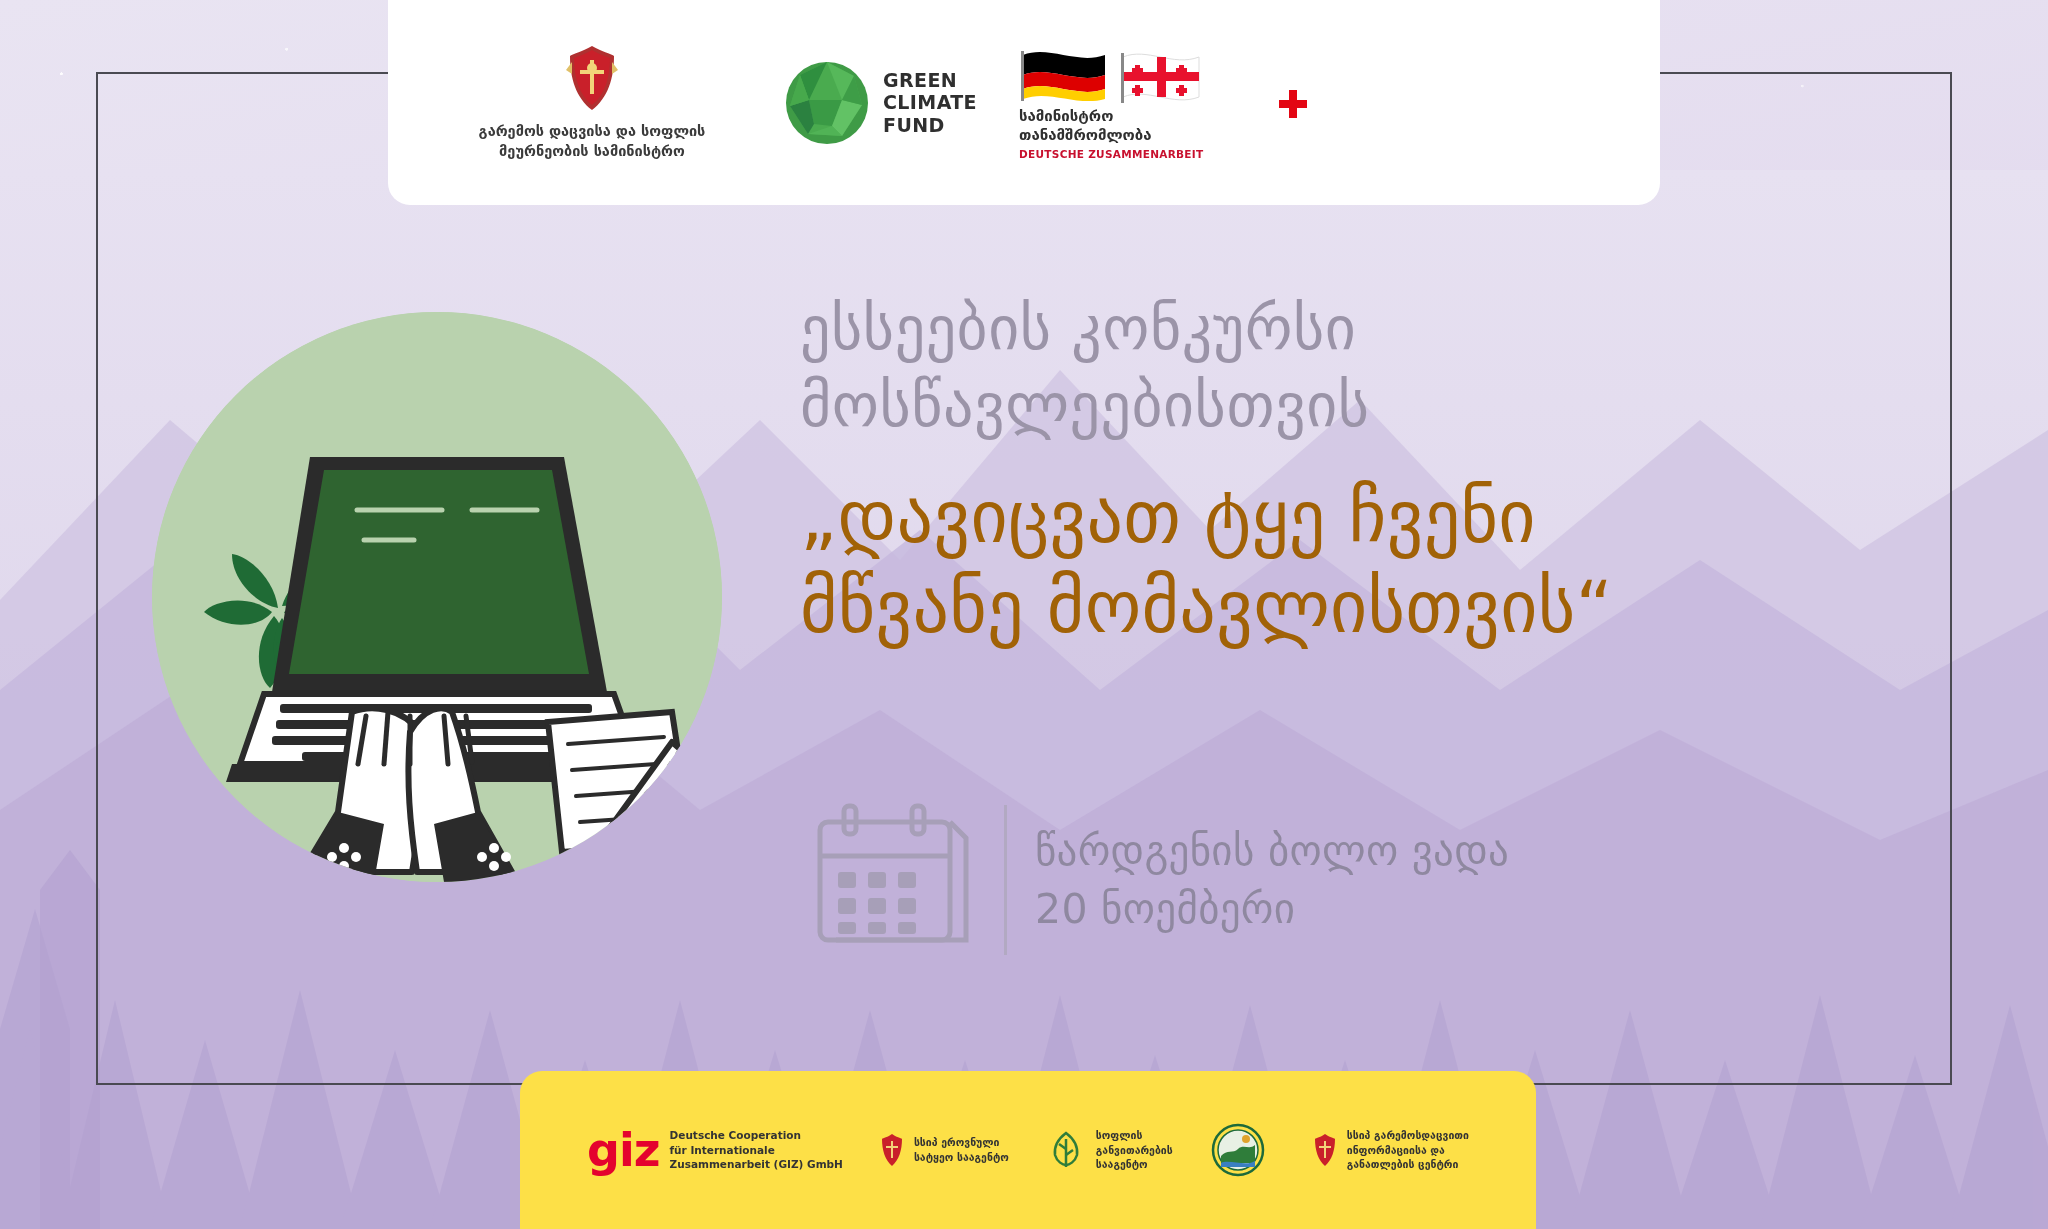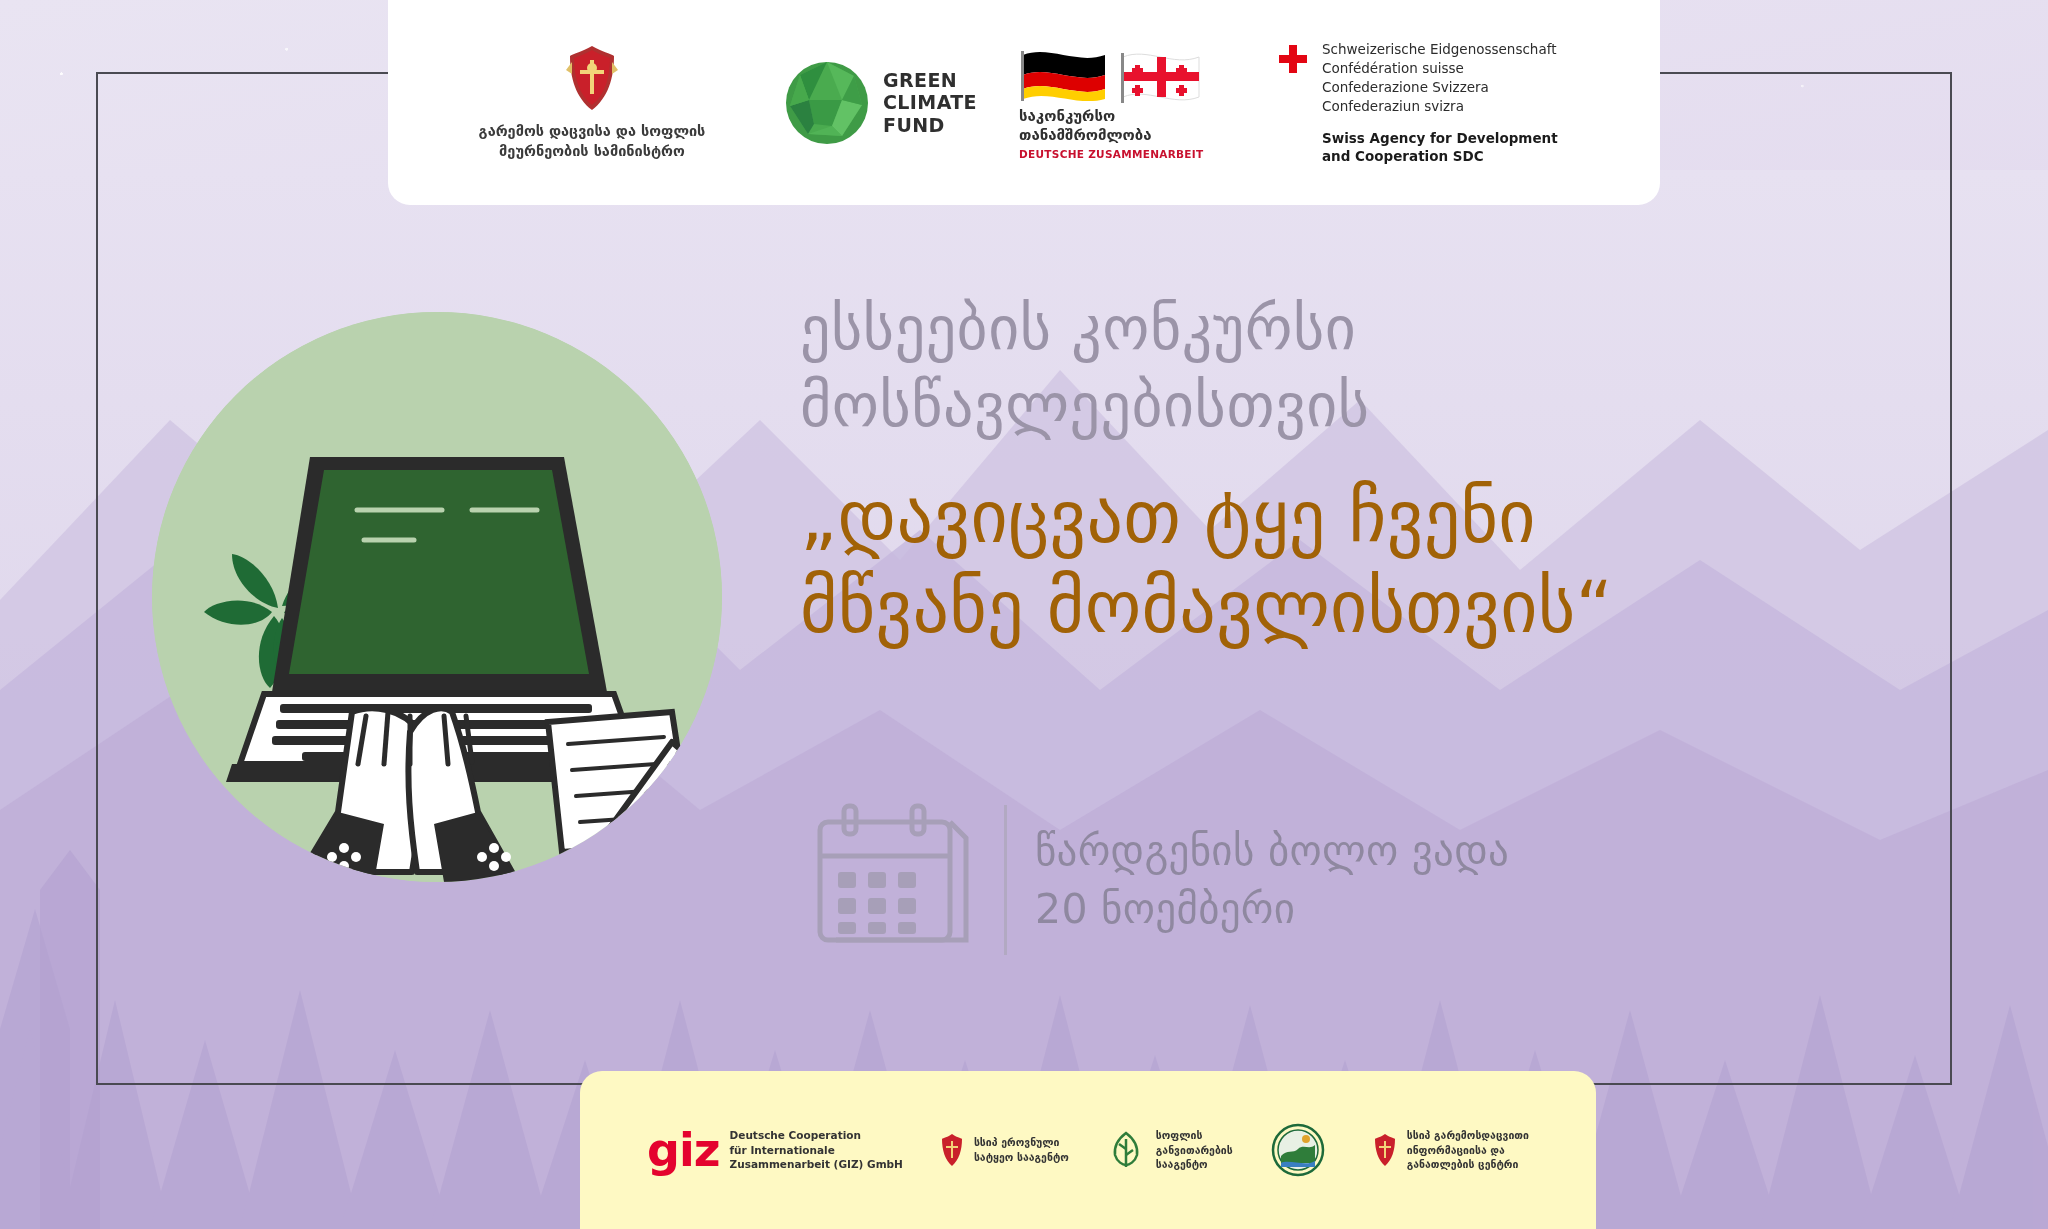--- a/index.html
+++ b/index.html
@@ -122,22 +122,22 @@
   }
   .cal-icon { width: 170px; height: 160px; flex: none; }
   .deadline-divider { width: 3px; height: 150px; background: #b2a9c2; }
   .deadline-text {
     font-size: 41px; color: #8f88a0; line-height: 1.42; letter-spacing: .3px;
   }
 
   
   .logo-bar-bottom {
     position: absolute;
-    left: 580px; bottom: 0; width: 1016px; height: 158px;
-    background: #fef9c3;
+    left: 520px; bottom: 0; width: 1016px; height: 158px;
+    background: #fde047;
     border-radius: 22px 22px 0 0;
     display: flex; align-items: center; justify-content: center;
     gap: 36px; padding: 0 40px;
   }
   .giz { display: flex; align-items: center; gap: 10px; }
   .giz-mark { font-size: 46px; font-weight: bold; color: #e4032e; letter-spacing: -1px; line-height: 1; }
   .giz-text { font-size: 10.5px; color: #333; line-height: 1.42; font-weight: bold; }
   .bl-item { display: flex; align-items: center; gap: 9px; max-width: 230px; }
   .bl-caption { font-size: 10.5px; font-weight: bold; color: #333; line-height: 1.4; }
   .crest { width: 26px; height: 34px; flex: none; }
@@ -252,40 +252,28 @@
         <rect x="138" y="12" width="9" height="40"></rect>
         <rect x="104" y="27" width="76" height="9"></rect>
         <path d="M116 20 h5 v3 h3 v5 h-3 v3 h-5 v-3 h-3 v-5 h3 z"></path>
         <path d="M160 20 h5 v3 h3 v5 h-3 v3 h-5 v-3 h-3 v-5 h3 z"></path>
         <path d="M116 40 h5 v3 h3 v5 h-3 v3 h-5 v-3 h-3 v-5 h3 z"></path>
         <path d="M160 40 h5 v3 h3 v5 h-3 v3 h-5 v-3 h-3 v-5 h3 z"></path>
       </g>
       <rect x="102" y="8" width="3" height="50" fill="#888"></rect>
     </svg>
     <div class="germany-ka">
-      <div>საკონკურსო</div>
+      <div>სამინისტრო</div>
       <div>თანამშრომლობა</div>
     </div>
     <div class="germany-de">DEUTSCHE ZUSAMMENARBEIT</div>
   </div>
 
   <div class="swiss">
     <div class="swiss-cross"></div>
-    <div>
-      <div class="swiss-lines">
-        <div>Schweizerische Eidgenossenschaft</div>
-        <div>Confédération suisse</div>
-        <div>Confederazione Svizzera</div>
-        <div>Confederaziun svizra</div>
-      </div>
-      <div class="swiss-agency">
-        <div>Swiss Agency for Development</div>
-        <div>and Cooperation SDC</div>
-      </div>
-    </div>
   </div>
 </div>
 
 <div class="illustration">
   <svg viewBox="0 0 570 570">
     <circle cx="285" cy="285" r="285" fill="#b9d2ae"></circle>
 
     <g fill="#1f6b35">
       <path d="M120 300 C95 280 60 290 52 300 C75 318 108 316 120 300 Z"></path>
       <path d="M122 304 C100 330 105 365 118 376 C136 356 138 322 122 304 Z"></path>

